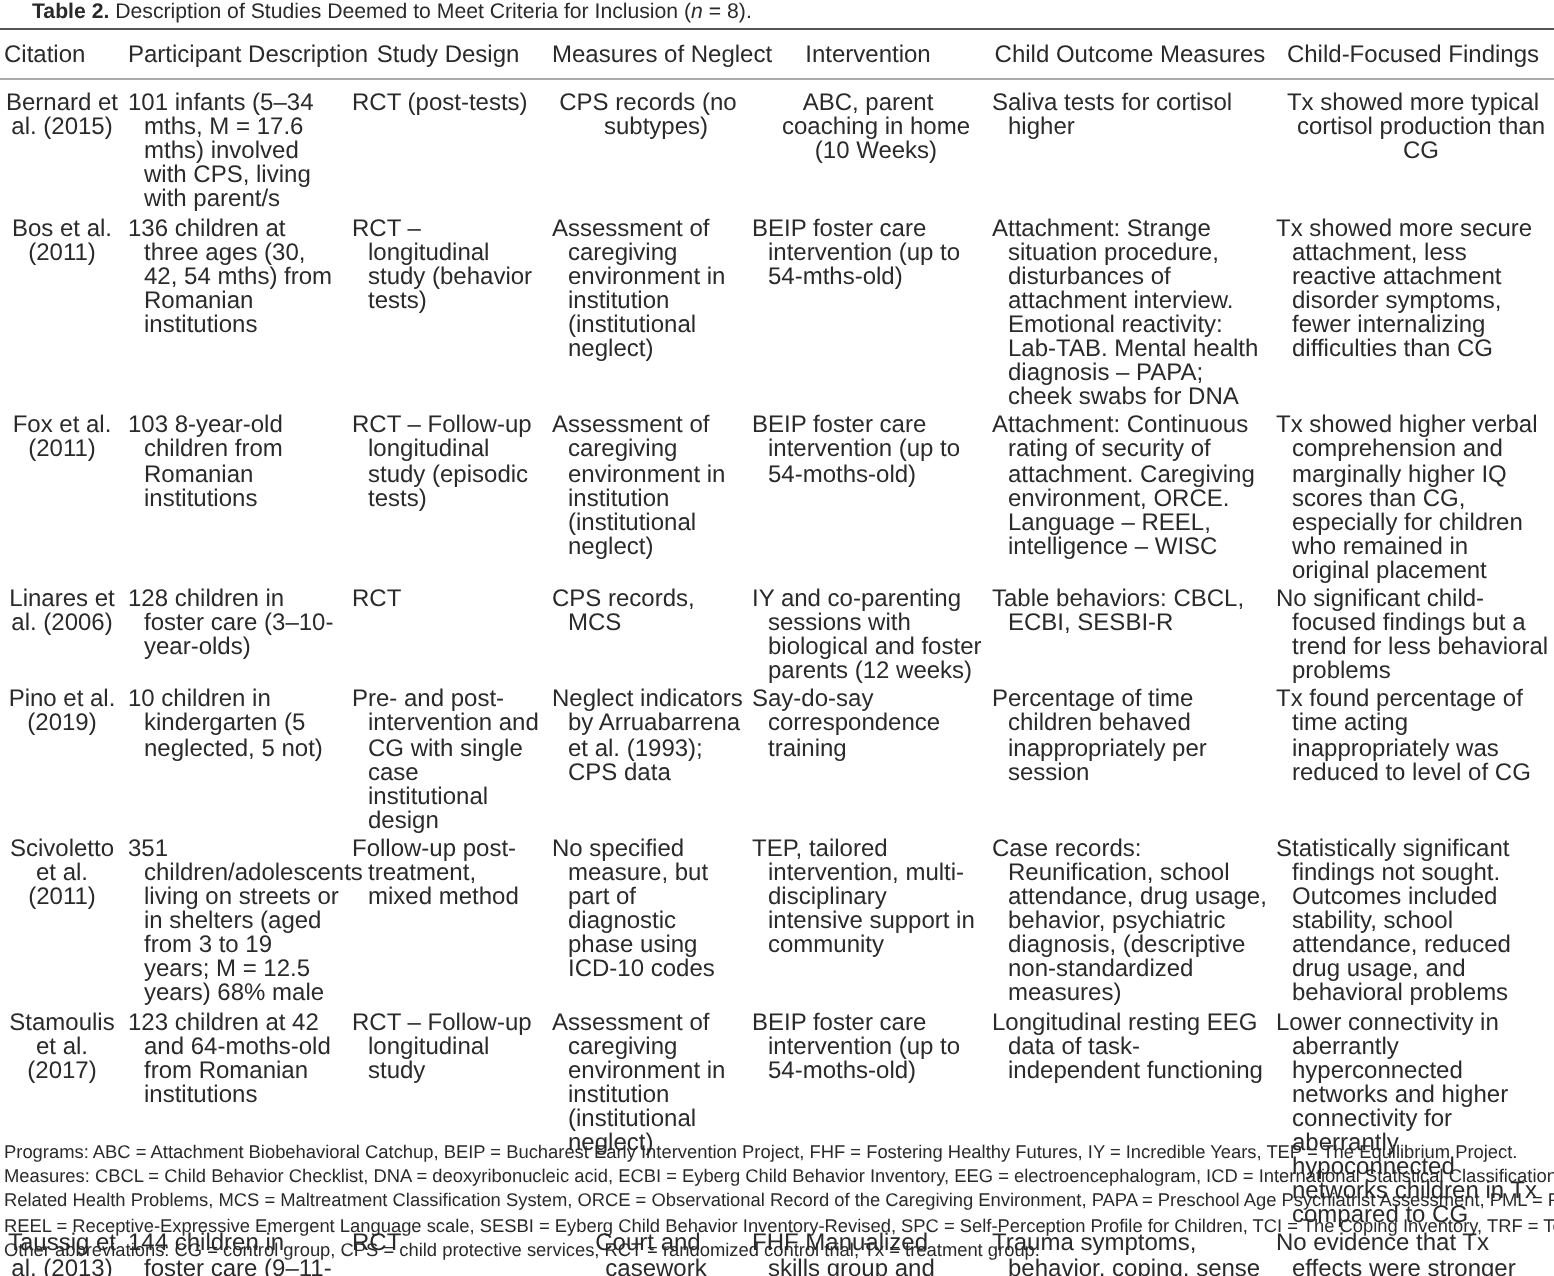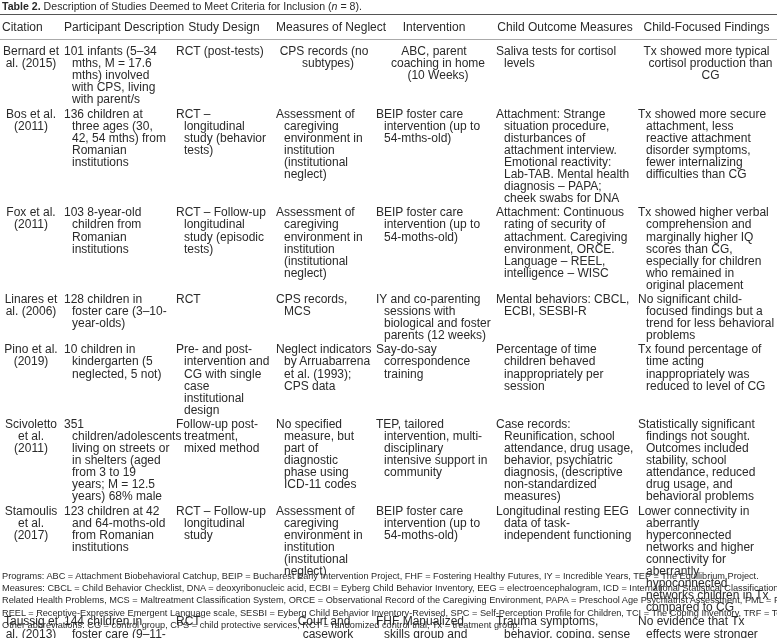--- a/index.html
+++ b/index.html
@@ -1,17 +1,17 @@
 <!DOCTYPE html>
 <html><head>
 <meta charset="utf-8">
 <style>
   html, body { margin:0; padding:0; background:#ffffff; }
   body { width:777px; height:638px; overflow:hidden; font-family:"Liberation Sans", sans-serif; color:#2a2a2a; }
-  .caption { position:absolute; left:2px; top:0px; font-size:10.6px; line-height:12px; white-space:nowrap;text-align:center; }
+  .caption { position:absolute; left:16px; top:0px; font-size:10.6px; line-height:12px; white-space:nowrap;text-align:center; }
   .caption b { font-weight:bold; }
   .caption i { font-style:italic; }
   table { position:absolute; left:0; top:14px; width:777px; border-collapse:collapse; font-size:12px; line-height:12.1px; table-layout:fixed; }
   thead tr { border-top:1.5px solid #555; border-bottom:1px solid #aaa; }
   thead th { font-weight:normal; text-align:center; padding:6px 2px 6px 2px; white-space:nowrap; }
   thead th.left { text-align:left; }
   tbody tr:last-child { border-bottom:1.5px solid #555; }
   tbody td { vertical-align:top; padding:1px 2px 1px 2px; }
   td.cite { text-align:center; }
   .hang { padding-left:10px; text-indent:-8px; }
@@ -46,21 +46,21 @@
       <th>Child-Focused Findings</th>
     </tr>
   </thead>
   <tbody>
     <tr class="first">
       <td class="cite">Bernard et al. (2015)</td>
       <td class="hang">101 infants (5–34 mths, M = 17.6 mths) involved with CPS, living with parent/s</td>
       <td class="hang">RCT (post-tests)</td>
       <td class="hang" style="text-align:center">CPS records (no subtypes)</td>
       <td class="hang" style="text-align:center">ABC, parent coaching in home (10 Weeks)</td>
-      <td class="hang">Saliva tests for cortisol levels</td>
+      <td class="hang">Saliva tests for cortisol higher</td>
       <td class="hang" style="text-align:center">Tx showed more typical cortisol production than CG</td>
     </tr>
     <tr>
       <td class="cite">Bos et al. (2011)</td>
       <td class="hang">136 children at three ages (30, 42, 54 mths) from Romanian institutions</td>
       <td class="hang">RCT – longitudinal study (behavior tests)</td>
       <td class="hang">Assessment of caregiving environment in institution (institutional neglect)</td>
       <td class="hang">BEIP foster care intervention (up to 54-mths-old)</td>
       <td class="hang">Attachment: Strange situation procedure, disturbances of attachment interview. Emotional reactivity: Lab-TAB. Mental health diagnosis – PAPA; cheek swabs for DNA</td>
       <td class="hang">Tx showed more secure attachment, less reactive attachment disorder symptoms, fewer internalizing difficulties than CG</td>
@@ -73,37 +73,37 @@
       <td class="hang">BEIP foster care intervention (up to 54-moths-old)</td>
       <td class="hang">Attachment: Continuous rating of security of attachment. Caregiving environment, ORCE. Language – REEL, intelligence – WISC</td>
       <td class="hang">Tx showed higher verbal comprehension and marginally higher IQ scores than CG, especially for children who remained in original placement</td>
     </tr>
     <tr>
       <td class="cite">Linares et al. (2006)</td>
       <td class="hang">128 children in foster care (3–10-year-olds)</td>
       <td class="hang">RCT</td>
       <td class="hang">CPS records, MCS</td>
       <td class="hang">IY and co-parenting sessions with biological and foster parents (12 weeks)</td>
-      <td class="hang">Mental behaviors: CBCL, ECBI, SESBI-R</td>
+      <td class="hang">Table behaviors: CBCL, ECBI, SESBI-R</td>
       <td class="hang">No significant child-focused findings but a trend for less behavioral problems</td>
     </tr>
     <tr>
       <td class="cite">Pino et al. (2019)</td>
       <td class="hang">10 children in kindergarten (5 neglected, 5 not)</td>
       <td class="hang">Pre- and post-intervention and CG with single case institutional design</td>
       <td class="hang">Neglect indicators by Arruabarrena et al. (1993); CPS data</td>
       <td class="hang">Say-do-say correspondence training</td>
       <td class="hang">Percentage of time children behaved inappropriately per session</td>
       <td class="hang">Tx found percentage of time acting inappropriately was reduced to level of CG</td>
     </tr>
     <tr>
       <td class="cite">Scivoletto et al. (2011)</td>
       <td class="hang">351 children/adolescents living on streets or in shelters (aged from 3 to 19 years; M = 12.5 years) 68% male</td>
       <td class="hang">Follow-up post-treatment, mixed method</td>
-      <td class="hang">No specified measure, but part of diagnostic phase using ICD-11 codes</td>
+      <td class="hang">No specified measure, but part of diagnostic phase using ICD-10 codes</td>
       <td class="hang">TEP, tailored intervention, multi-disciplinary intensive support in community</td>
       <td class="hang">Case records: Reunification, school attendance, drug usage, behavior, psychiatric diagnosis, (descriptive non-standardized measures)</td>
       <td class="hang">Statistically significant findings not sought. Outcomes included stability, school attendance, reduced drug usage, and behavioral problems</td>
     </tr>
     <tr>
       <td class="cite">Stamoulis et al. (2017)</td>
       <td class="hang">123 children at 42 and 64-moths-old from Romanian institutions</td>
       <td class="hang">RCT – Follow-up longitudinal study</td>
       <td class="hang">Assessment of caregiving environment in institution (institutional neglect)</td>
       <td class="hang">BEIP foster care intervention (up to 54-moths-old)</td>

